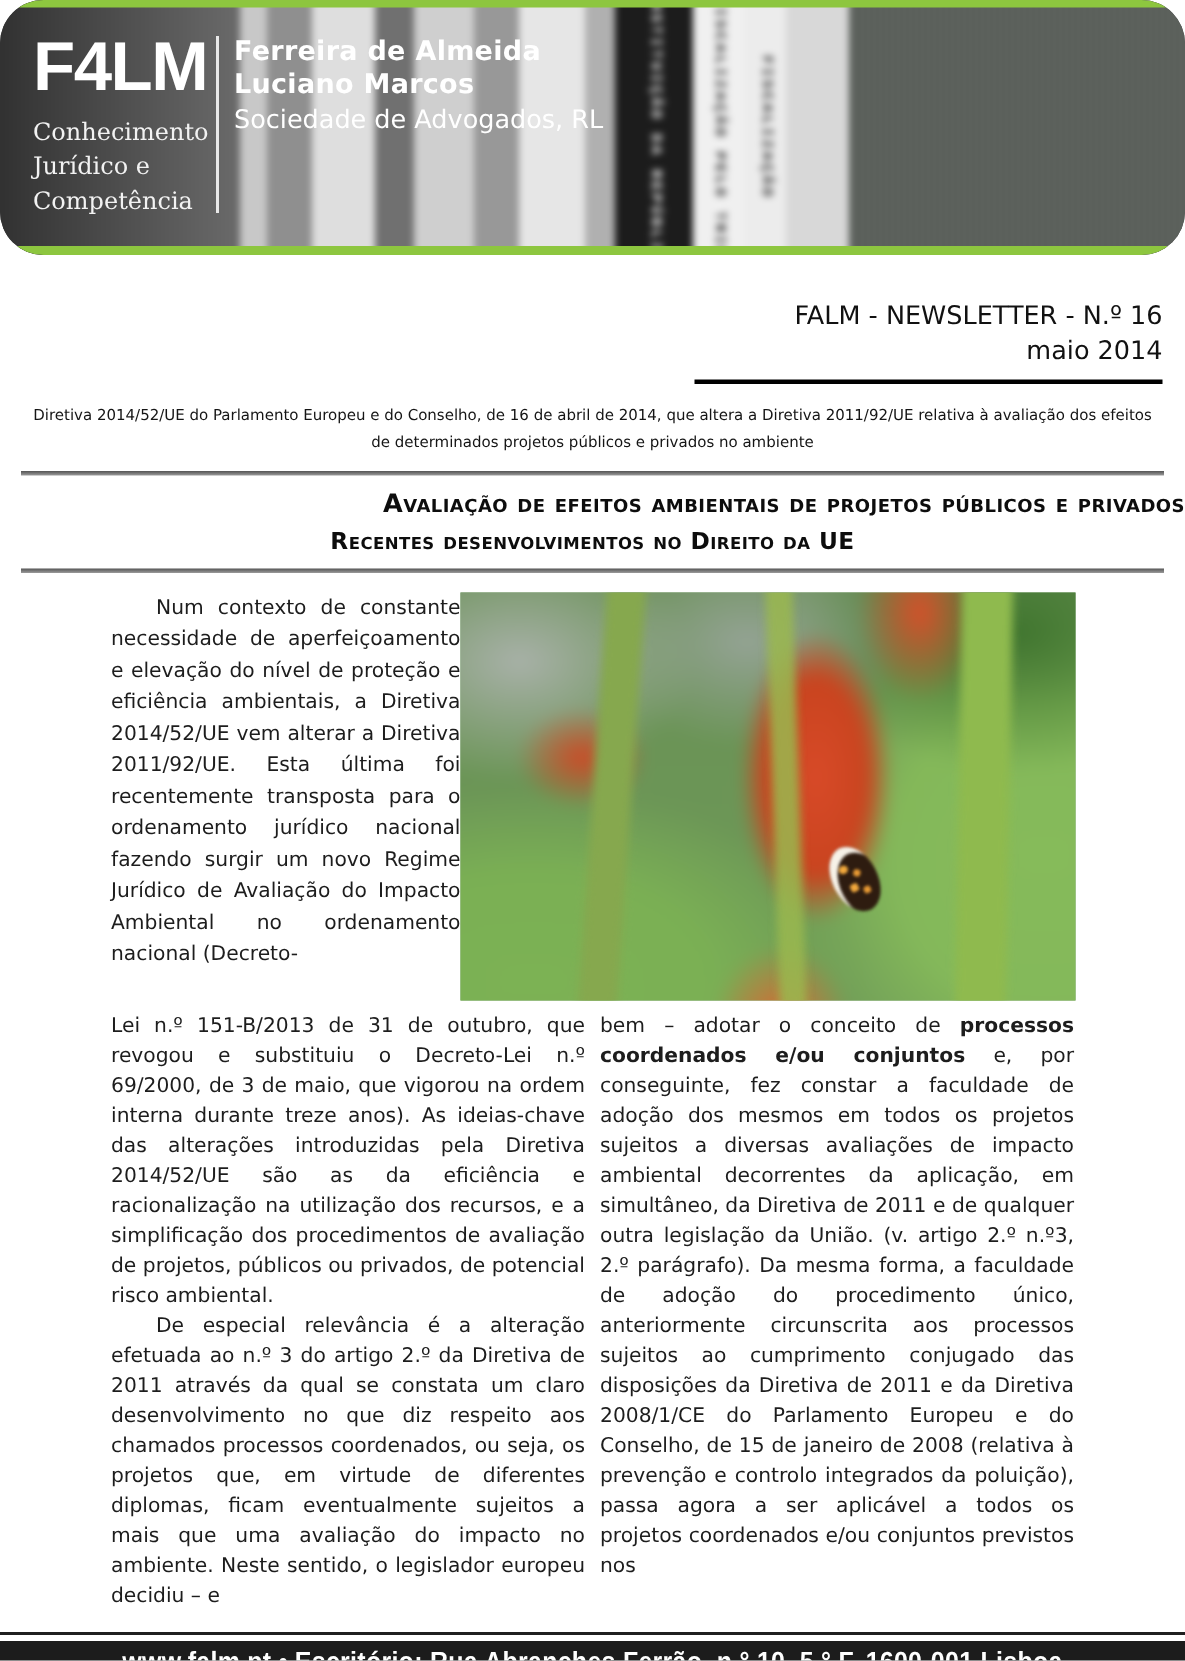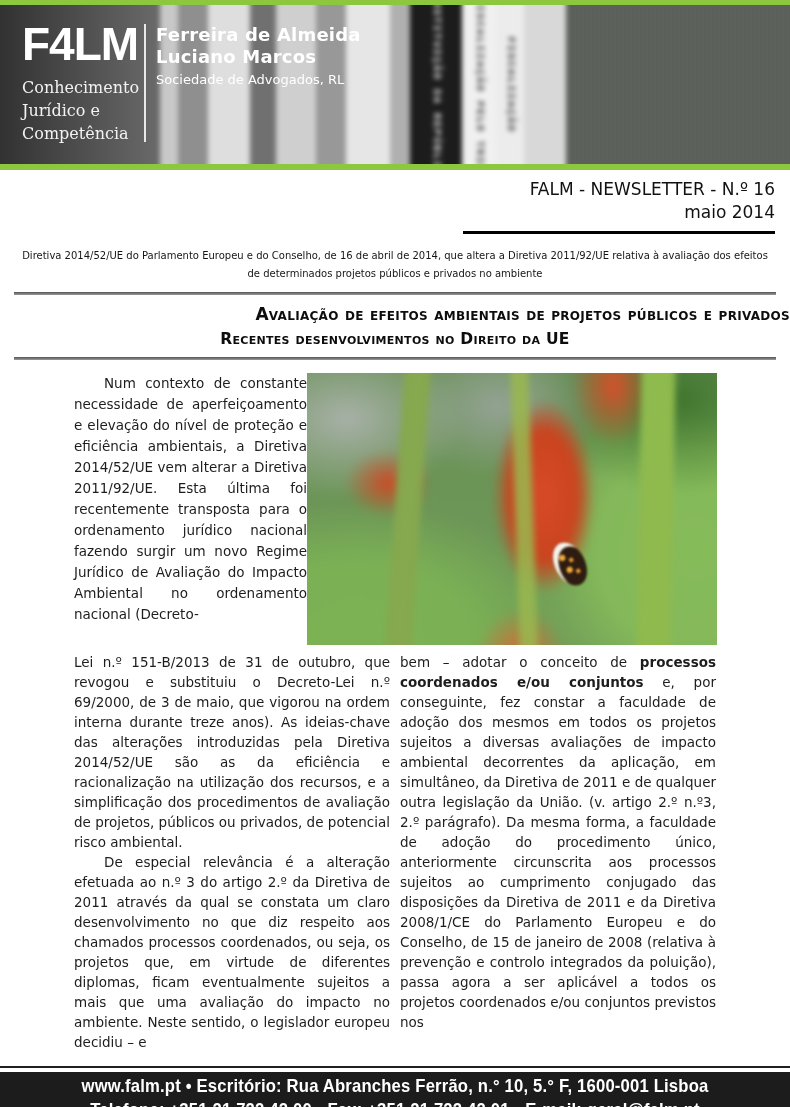--- a/index.html
+++ b/index.html
@@ -1,42 +1,42 @@
 <!DOCTYPE html>
 <html lang="pt"><head>
 <meta charset="utf-8">
 <style>
   * { margin:0; padding:0; box-sizing:border-box; }
   html,body { width:790px; height:1107px; background:#ffffff; overflow:hidden;
               font-family:"DejaVu Sans", sans-serif; color:#1d1d1d; }
 
   
-  .masthead { position:relative; width:790px; height:170px; overflow:hidden; background:#404040; }
+  .masthead { position:relative; width:790px; height:170px; overflow:hidden; background:#404040;border-radius:29px; }
   .green-stripe { position:absolute; left:0; width:100%; height:5px; background:#8dc63f; z-index:5; }
   .green-stripe.top { top:0; }
   .green-stripe.bottom { bottom:0; height:6px; }
 
   .books-bg { position:absolute; inset:-10px; display:flex; filter:blur(2.5px); z-index:1; }
   .books-bg .sp { height:100%; flex:0 0 auto; display:flex; align-items:center; justify-content:center; overflow:hidden; }
   .spine-text { writing-mode:vertical-rl; font-family:"Liberation Mono", monospace; font-size:10px;
                 font-weight:bold; letter-spacing:2px; white-space:nowrap; }
 
   .header-content { position:relative; z-index:3; display:flex; padding:22px 0 0 22px; height:100%; }
   .logo-block { width:118px; }
   .falm-logo { color:#fff; font-family:"Liberation Sans", sans-serif; font-weight:bold;
                font-size:46px; letter-spacing:-1px; line-height:44px; }
   .tagline { margin-top:10px; color:#f2f2f2; font-family:"DejaVu Serif", serif; 
              font-size:16px; line-height:23px; }
   .header-divider { width:2px; height:118px; background:rgba(255,255,255,0.85); margin:2px 10px 0 4px; }
   .firm-block { padding-top:2px; color:#fff; }
   .firm-line { font-weight:bold; font-size:18px; line-height:22px; letter-spacing:0.2px; }
-  .firm-type { font-size:13px; line-height:24px; font-weight:normal; }
+  .firm-type { font-size:17px; line-height:24px; font-weight:normal; }
 
   
-  .issue-block { padding:8px 15px 0 0; text-align:right; }
+  .issue-block { padding:8px 15px 0 0; text-align:right;margin-top:22px; }
   .issue-title, .issue-date { font-size:17px; line-height:23px; color:#111; }
   .issue-rule { width:312px; height:3px; background:#000; margin:7px 0 0 auto; }
 
   
   .lead { margin:13px 18px 0; text-align:center; font-size:10px; line-height:18px; color:#151515; }
 
   
   .double-rule { height:3px; margin:9px 14px 0; background:linear-gradient(#545454,#9b9b9b); }
   .headline-1 { margin-top:9px; text-align:right; font-weight:bold; font-variant:small-caps;
                 font-size:17px; letter-spacing:0.3px; color:#0d0d0d; }

